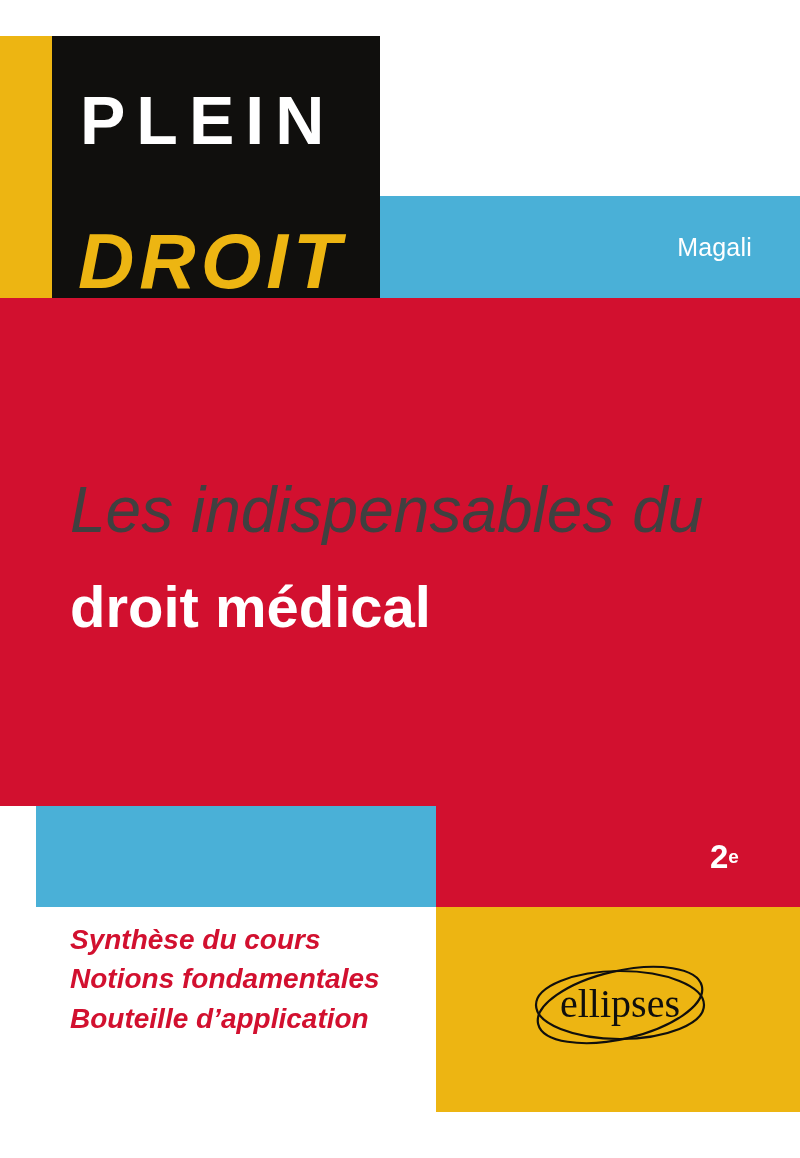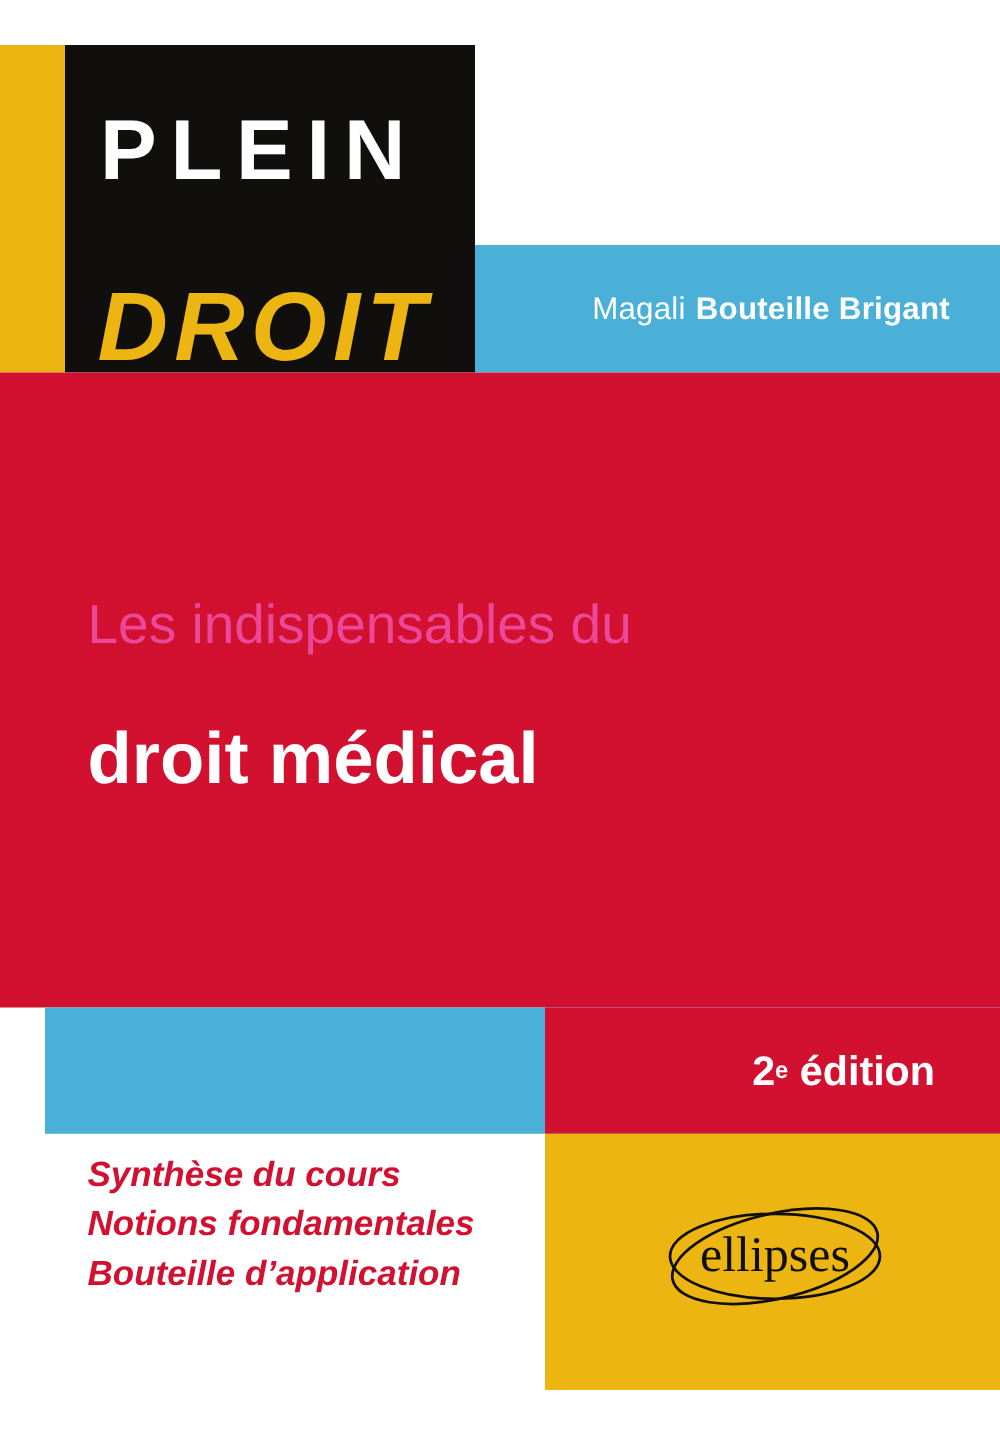--- a/index.html
+++ b/index.html
@@ -96,22 +96,23 @@
     left: 0;
     top: 298px;
     width: 800px;
     height: 508px;
     background: #d2102f;
   }
   .title-italic {
     position: absolute;
     left: 70px;
     top: 478px;
-    color: #ec4899;
-    font-size: 44px;
+    color: #404040;
+    font-size: 64px;
+    font-style: italic;
     font-weight: normal;
     letter-spacing: 0px;
     line-height: 1;
   }
   .title-bold {
     position: absolute;
     left: 70px;
     top: 578px;
     color: #ffffff;
     font-size: 58px;
@@ -200,31 +201,30 @@
 
   <div class="yellow-left"></div>
   <div class="blue-top"></div>
 
   <div class="black-box"></div>
   <div class="plein">PLEIN</div>
   <div class="droit">DROIT</div>
 
   <div class="author">
     <span class="first">Magali</span>
-    <span class="last">Bouteille Brigant</span>
   </div>
 
   <div class="red-panel"></div>
   <div class="title-italic">Les indispensables du</div>
   <div class="title-bold">droit médical</div>
 
   <div class="blue-bottom"></div>
   <div class="red-right"></div>
   <div class="edition">
-    <span>2</span><sup>e</sup>&nbsp;<span>édition</span>
+    <span>2</span><sup>e</sup>&nbsp;
   </div>
 
   <div class="yellow-bottom"></div>
 
   <div class="bullets">
     <div>Synthèse du cours</div>
     <div>Notions fondamentales</div>
     <div>Bouteille d’application</div>
   </div>
 

